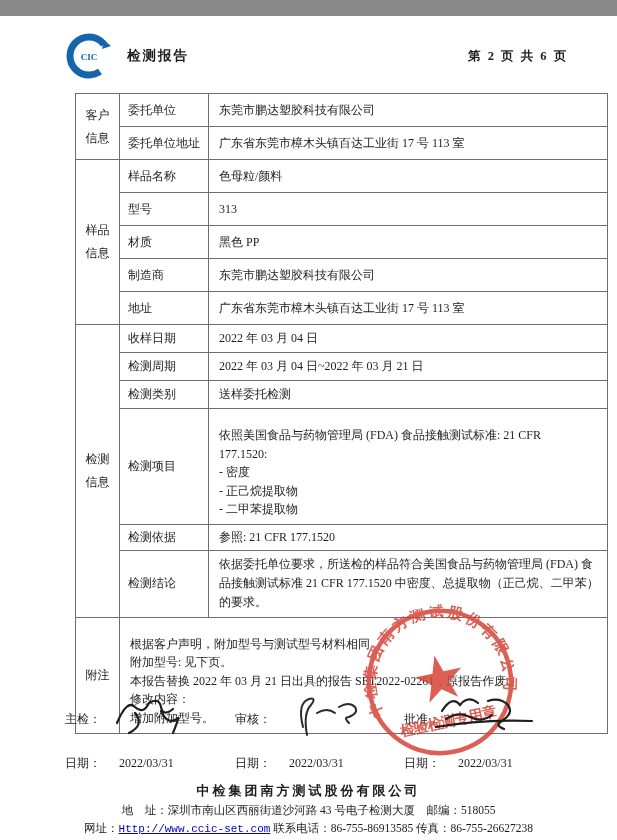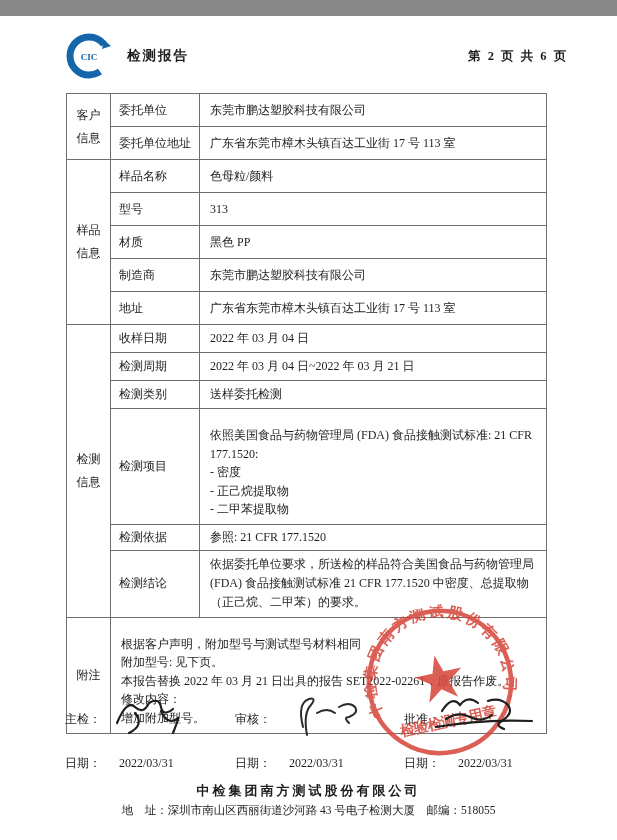--- a/index.html
+++ b/index.html
@@ -8,21 +8,21 @@
   .page {
     position:relative; width:617px; height:840px; background:#ffffff;
     margin:16px auto; overflow:hidden; color:#1d1d1d;
   }
   
   .logo { position:absolute; left:64px; top:16px; }
   .hdr-title { position:absolute; left:127px; top:31px; font-size:13.5px; font-weight:bold; letter-spacing:2px; }
   .hdr-no { position:absolute; left:237px; top:32px; font-size:12.5px; font-weight:bold; }
   .hdr-pages { position:absolute; left:468px; top:32px; font-size:12.5px; font-weight:bold; letter-spacing:2px; }
   
-  table.rpt { position:absolute; left:66px; top:77px; width:481px; border-collapse:collapse; table-layout:fixed; }
+  table.rpt { position:absolute; left:75px; top:77px; width:533px; border-collapse:collapse; table-layout:fixed; }
   table.rpt td { border:1px solid #6e6e6e; font-size:12px; vertical-align:middle; }
   td.g { width:44px; text-align:center; white-space:pre-line; line-height:1.9; }
   td.l { width:89px; padding-left:8px; }
   td.v { padding-left:10px; padding-right:8px; }
   td.pre { white-space:pre-line; line-height:1.55; padding-top:17px; padding-bottom:5px; }
   td.wrap { line-height:1.6; padding-top:4px; padding-bottom:4px; }
   
   .sign-area { position:absolute; left:63px; top:693px; width:497px; height:70px; }
   .sig-col { position:absolute; top:0; }
   .sig-col.c1 { left:2px; } .sig-col.c2 { left:172px; } .sig-col.c3 { left:341px; }
@@ -189,15 +189,20 @@
       </div>
     </div>
 
   </div>
 
   <div class="footer">
     <div class="f-company">中检集团南方测试股份有限公司</div>
     <div class="f-line">
       <span>地　址：</span><span>深圳市南山区西丽街道沙河路 43 号电子检测大厦</span>　<span>邮编：</span><span>518055</span>
     </div>
+    <div class="f-line">
+      <span>网址：</span><a class="f-link" href="#">Http://www.ccic-set.com</a>
+      <span>联系电话：</span><span>86-755-86913585</span>
+      <span>传真：</span><span>86-755-26627238</span>
+    </div>
   </div>
 
 </div>
 
 </body></html>

